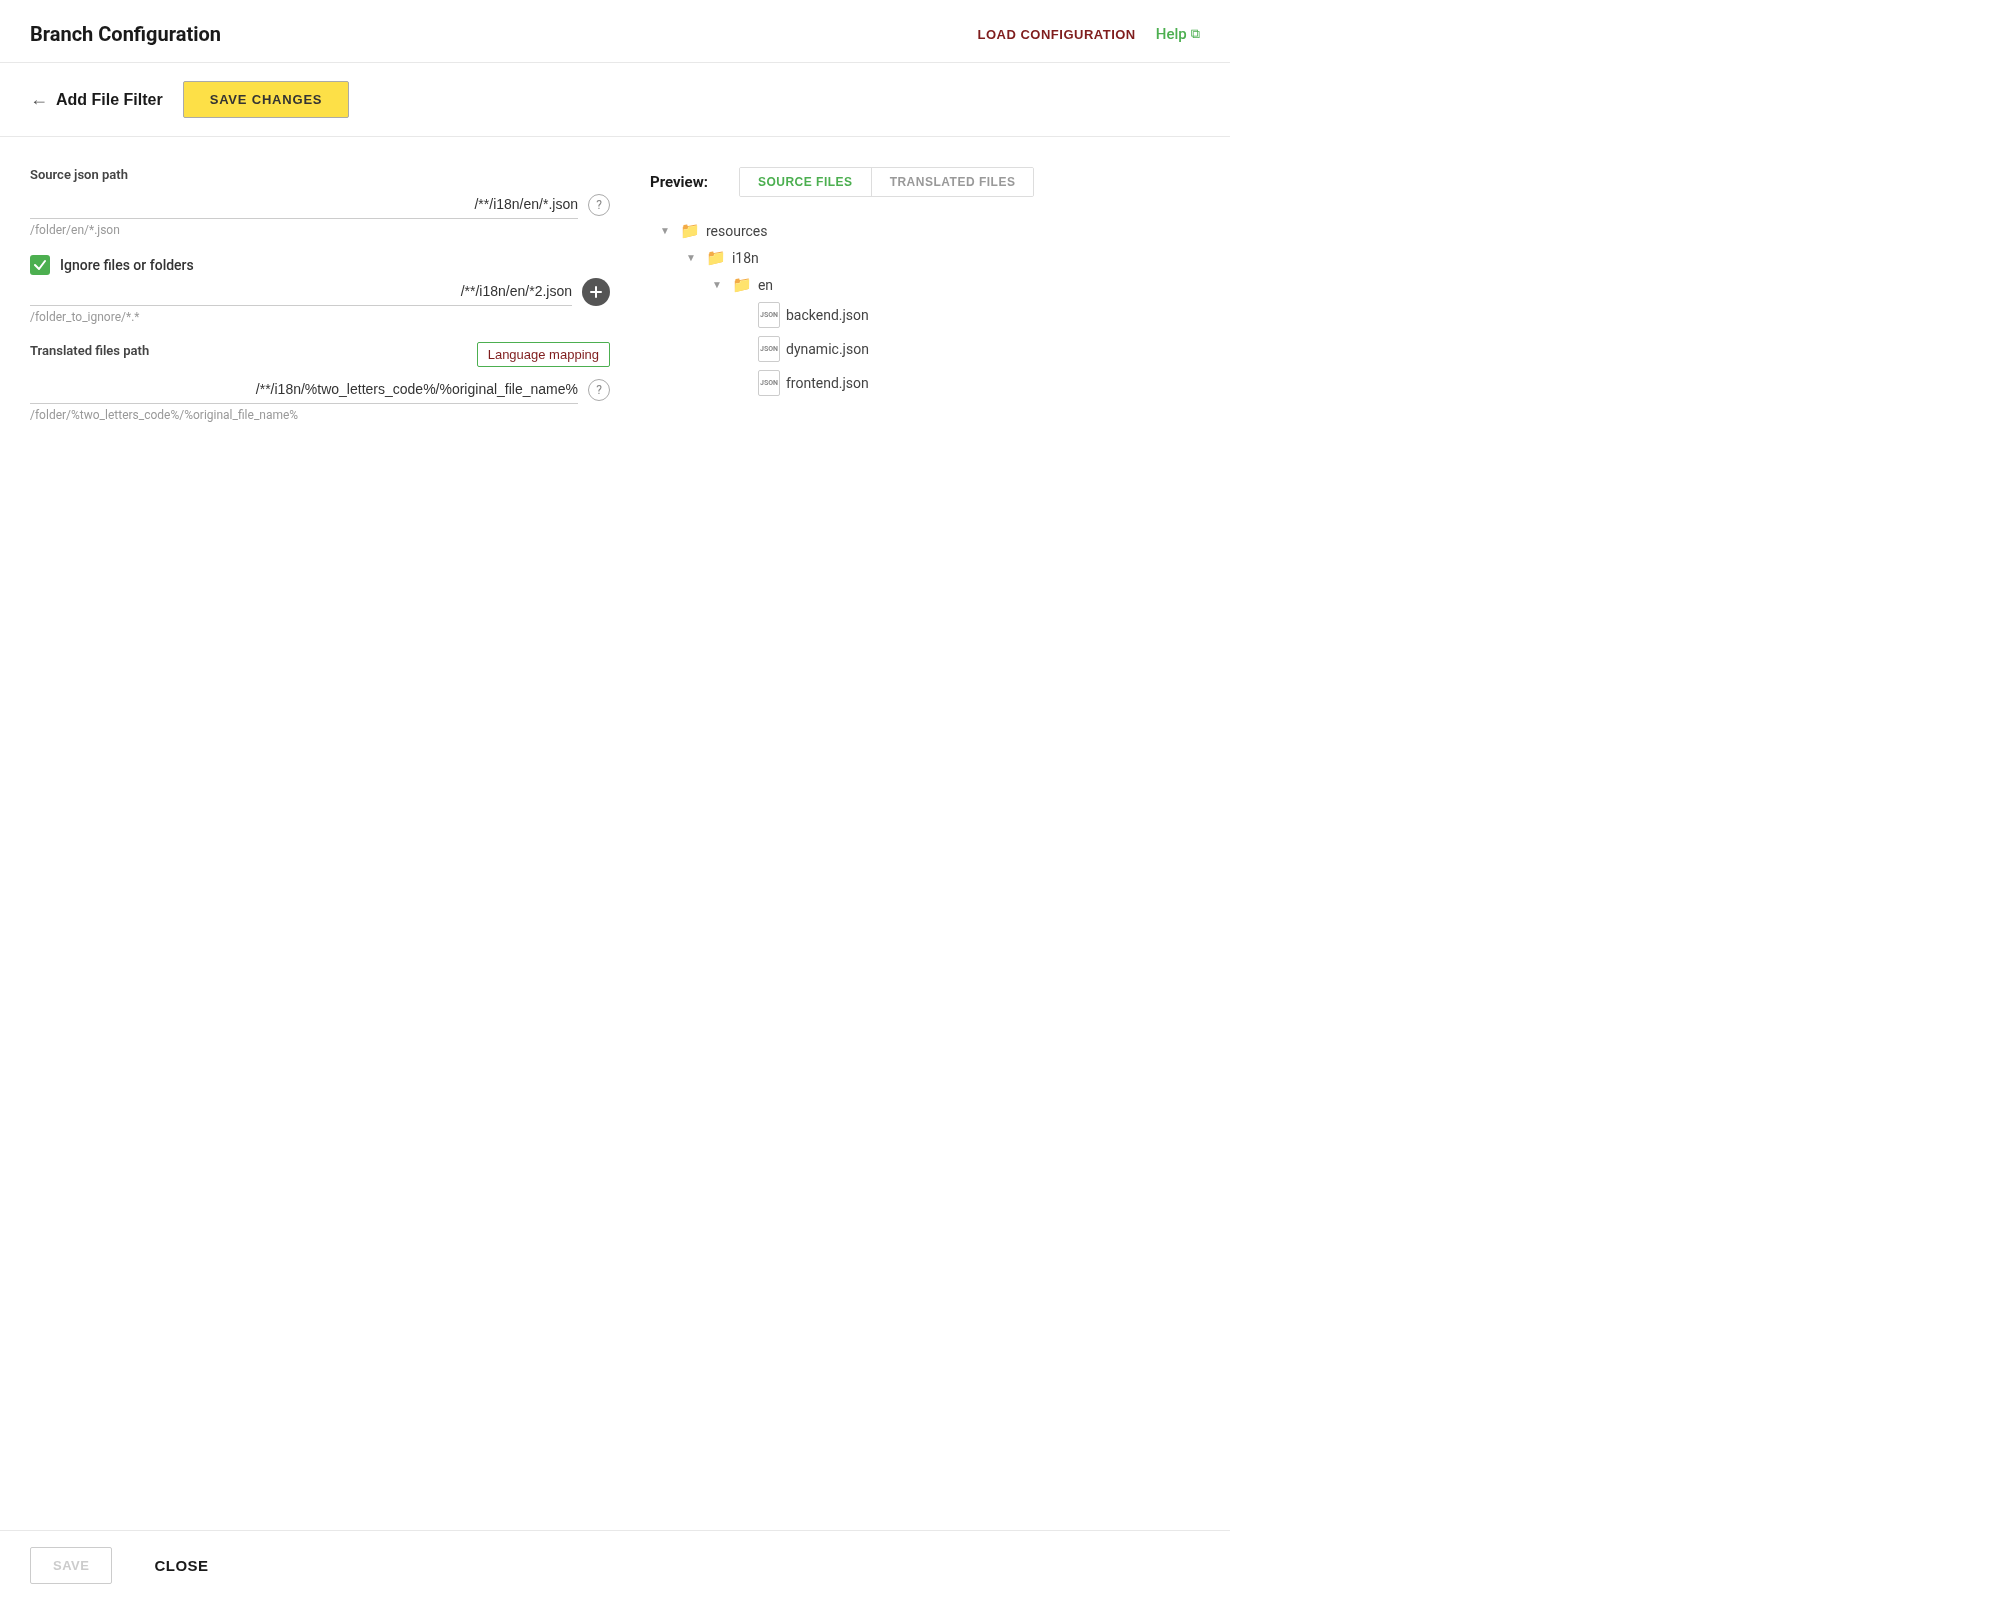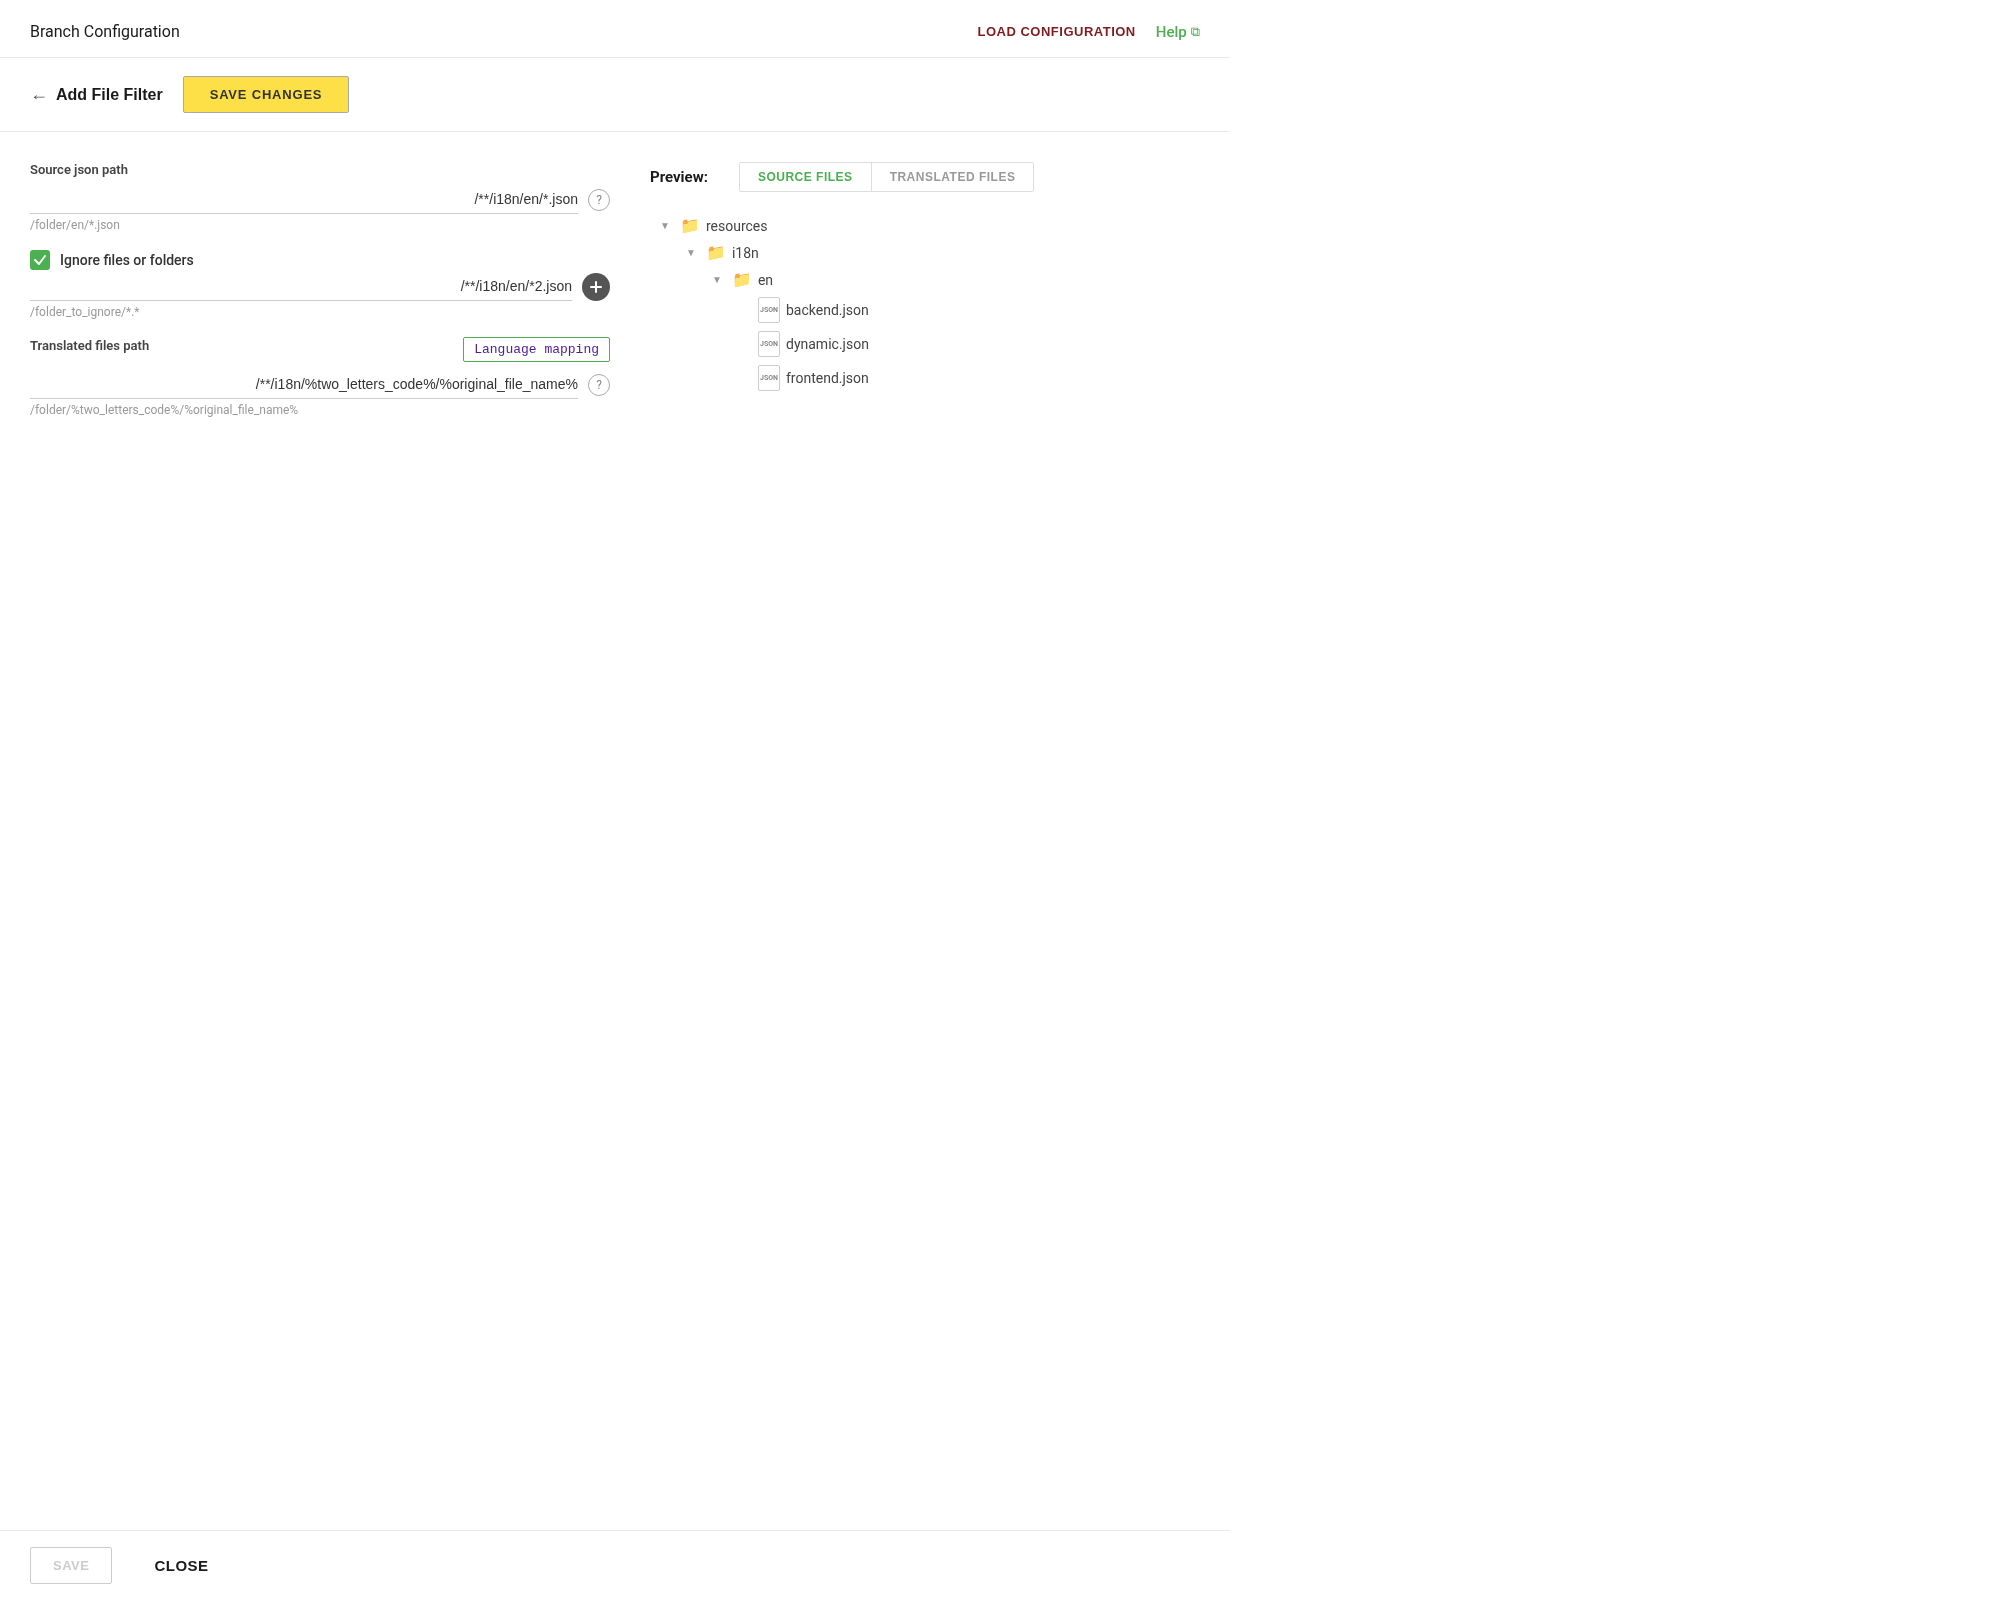--- a/index.html
+++ b/index.html
@@ -14,22 +14,22 @@
 
     
     .top-header {
       display: flex;
       align-items: center;
       justify-content: space-between;
       padding: 22px 30px 16px 30px;
       border-bottom: 1px solid #e8e8e8;
     }
     .page-title {
-      font-size: 16px;
-      font-weight: 400;
+      font-size: 20px;
+      font-weight: 700;
       color: #1a1a1a;
     }
     .header-actions {
       display: flex;
       align-items: center;
       gap: 20px;
     }
     .load-config-btn {
       font-size: 13px;
       font-weight: 600;
@@ -193,26 +193,25 @@
     
     .translated-path-header {
       display: flex;
       align-items: center;
       justify-content: space-between;
       margin-bottom: 8px;
     }
     .language-mapping-btn {
       padding: 4px 10px;
       border: 1.5px solid #4caf50;
-      color: #4c1d95;
+      color: #7f1d1d;
       background: #fff;
       font-size: 13px;
       cursor: pointer;
       border-radius: 2px;
-      font-family: Liberation Mono, monospace;
     }
 
     
     .right-panel {
       flex: 1;
     }
     .preview-header {
       display: flex;
       align-items: center;
       gap: 31px;

